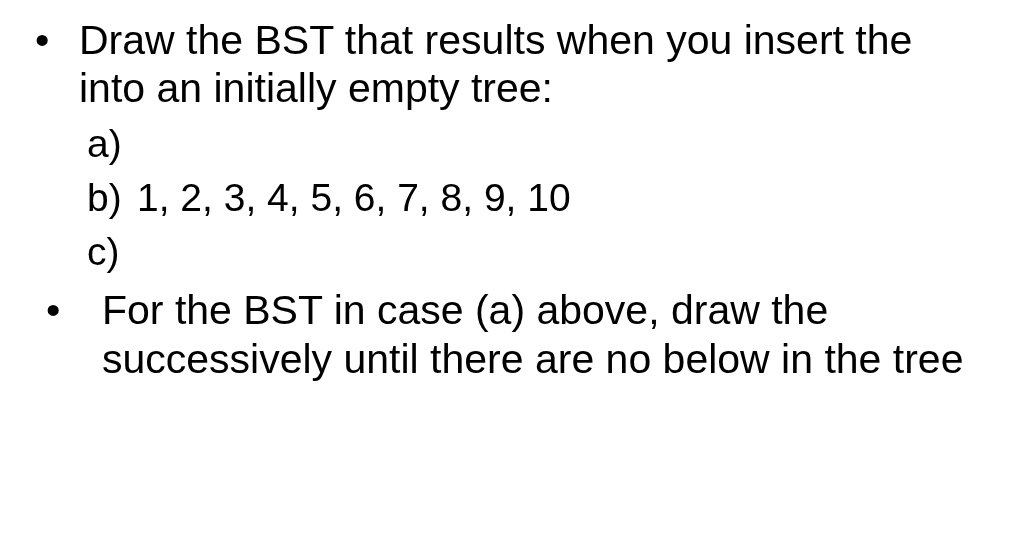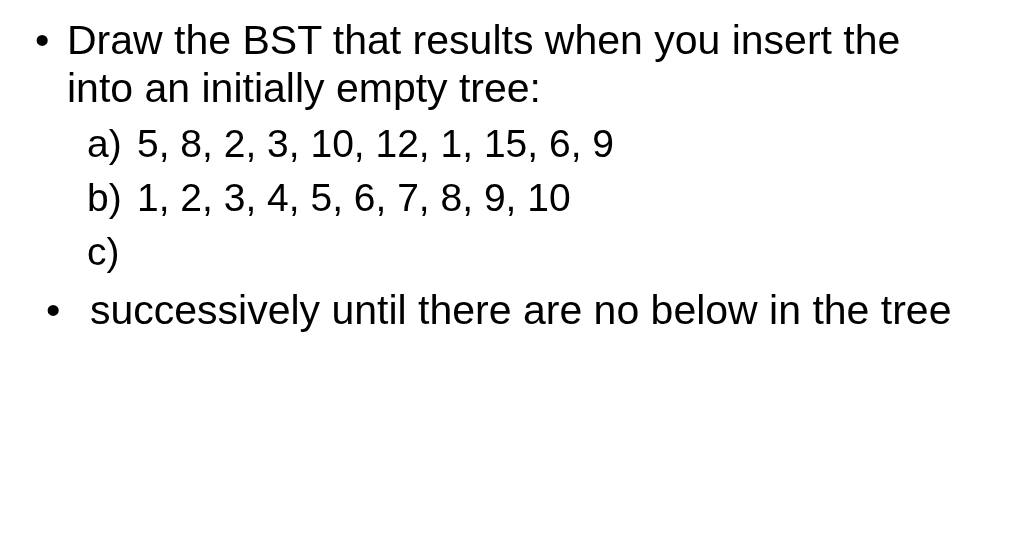--- a/index.html
+++ b/index.html
@@ -36,21 +36,21 @@
     margin-top: 7px;
     padding-left: 46px;
     line-height: 49px;
   }
   .bullet-marker {
     flex: 0 0 auto;
     font-size: 41px;
   }
   .bullet-block.first .bullet-marker { width: 32px; }
   .bullet-block.second .bullet-marker { width: 44px; }
-  .bullet-text { flex: 1 1 auto; }
+  .bullet-text { flex: 1 1 auto; margin-left: 12px; }
   .line { white-space: nowrap; }
 
   
   .sub-list {
     margin-top: 5px;
     padding-left: 87px;
     font-size: 39px;
     line-height: 54px;
   }
   .sub-item {
@@ -73,31 +73,31 @@
     <span class="bullet-marker">•</span>
     <div class="bullet-text">
       <div class="line">Draw the BST that results when you insert the</div>
       <div class="line">into an initially empty tree:</div>
     </div>
   </div>
 
   <div class="sub-list">
     <div class="sub-item">
       <span class="sub-label">a)</span>
-      <span class="sub-keys">5, 8, 2, 3, 10, 12, 1, 15, 6, 9</span>
     </div>
     <div class="sub-item">
       <span class="sub-label">b)</span>
       <span class="sub-keys">1, 2, 3, 4, 5, 6, 7, 8, 9, 10</span>
     </div>
     <div class="sub-item">
       <span class="sub-label">c)</span>
     </div>
   </div>
 
   <div class="bullet-block second">
     <span class="bullet-marker">•</span>
     <div class="bullet-text">
+      <div class="line">For the BST in case (a) above, draw the</div>
       <div class="line">successively until there are no below in the tree</div>
     </div>
   </div>
 
 </div>
 
 </body></html>

